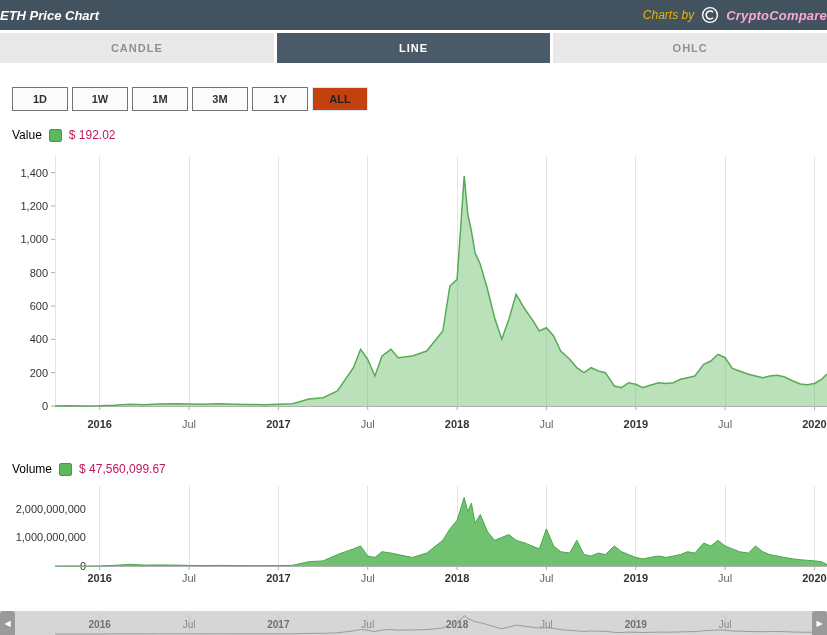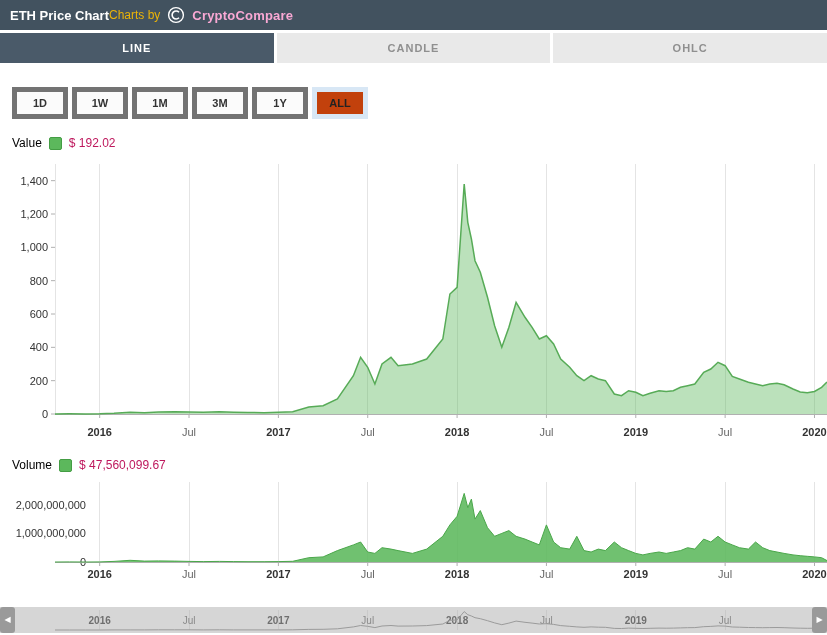--- a/index.html
+++ b/index.html
@@ -1,32 +1,32 @@
 <!DOCTYPE html>
 <html><head>
 <meta charset="utf-8">
 <style>
   * { margin:0; padding:0; box-sizing:border-box; }
   body { background:#fff; font-family:"Liberation Sans","DejaVu Sans",sans-serif; }
   .app { position:relative; width:827px; height:635px; background:#fff; overflow:hidden; }
 
-  .header { height:30px; background:#42525f; display:flex; align-items:center; padding:0 10px; }
+  .header { height:30px; background:#42525f; display:flex; align-items:center; justify-content:space-between; padding:0 0;font-style:italic; }
   .header .title { color:#fff; font-size:13px; font-weight:bold; }
   .brand { display:flex; align-items:center; gap:7px; }
   .brand .by { color:#eab308; font-size:12px; }
   .brand .name { color:#f9a8d4; font-size:13px; font-weight:bold; letter-spacing:.2px; }
 
   .tabs { display:flex; gap:3px; margin-top:3px; }
   .tab { flex:1; height:30px; display:flex; align-items:center; justify-content:center;
          font-size:11px; font-weight:bold; letter-spacing:1px; background:#e9e9e9; color:#8f8f8f; cursor:pointer; }
   .tab.active { background:#4a5a69; color:#fff; }
 
   .ranges { display:flex; gap:4px; margin:24px 0 0 12px; }
   .range-btn { padding:5px 0; width:56px; text-align:center; font-size:11px; font-weight:bold; color:#333;
-               background:#fbfbfb; border:5px solid #737373; cursor:pointer; }
+               background:#fbfbfb; border:1px solid #737373; cursor:pointer; }
   .range-btn.active { background:#c2410c; border-color:#d8e7f5; color:#222; }
 
   .legend-row { display:flex; align-items:center; gap:7px; margin:15px 0 0 12px; height:18px; }
   .legend-row .lbl { font-size:12px; font-weight:normal; color:#000; }
   .legend-swatch { width:13px; height:13px; background:#5cb85c; border:1px solid #449d44; border-radius:2px; }
   .legend-row .val { font-size:12px; color:#be185d; }
 
   svg.chart { display:block; }
   svg text { font-family:"Liberation Sans","DejaVu Sans",sans-serif; }
 
@@ -50,22 +50,22 @@
         <svg width="18" height="18" viewBox="0 0 18 18">
           <circle cx="9" cy="9" r="7.4" fill="none" stroke="#ffffff" stroke-width="1.4"></circle>
           <path d="M12 6.2 A4 4 0 1 0 12 11.8" fill="none" stroke="#ffffff" stroke-width="1.6"></path>
         </svg>
       </span>
       <span class="name">CryptoCompare</span>
     </div>
   </div>
 
   <div class="tabs">
+    <div class="tab">CANDLE</div>
     <div class="tab active">LINE</div>
-    <div class="tab">CANDLE</div>
     <div class="tab">OHLC</div>
   </div>
 
   <div class="ranges">
     <div class="range-btn">1D</div>
     <div class="range-btn">1W</div>
     <div class="range-btn">1M</div>
     <div class="range-btn">3M</div>
     <div class="range-btn">1Y</div>
     <div class="range-btn active">ALL</div>
@@ -120,21 +120,21 @@
       <line x1="51" x2="55" y1="95.33333333333334" y2="95.33333333333334" stroke="#b0b0b0"></line>
       <text x="48" y="66" text-anchor="end" font-size="11" fill="#333333">1,200</text>
       <line x1="51" x2="55" y1="62" y2="62" stroke="#b0b0b0"></line>
       <text x="48" y="32.66666666666666" text-anchor="end" font-size="11" fill="#333333">1,400</text>
       <line x1="51" x2="55" y1="28.666666666666657" y2="28.666666666666657" stroke="#b0b0b0"></line>
       <line x1="55" x2="827" y1="262" y2="262" stroke="#b0b0b0" shape-rendering="crispEdges"></line>
       <path d="M55.0,261.9L69.3,261.8L85.4,261.9L99.7,261.8L114.0,261.3L130.1,260.2L144.4,260.7L158.6,260.0L174.7,259.7L189.0,260.0L203.3,260.2L219.4,259.8L233.7,260.2L248.0,260.4L264.1,260.7L278.4,260.3L292.7,259.8L308.8,255.0L323.1,253.7L337.4,247.0L353.4,223.7L360.6,205.3L367.7,215.3L374.9,232.0L382.0,212.0L391.0,205.3L398.1,213.7L412.4,212.0L426.7,207.0L442.8,187.0L449.9,142.0L457.1,135.3L464.2,32.0L467.8,70.3L471.4,87.0L475.0,108.7L480.3,120.3L487.5,145.3L494.6,173.7L501.8,195.3L508.9,175.3L516.1,150.3L525.0,165.3L532.1,175.3L539.3,187.0L546.4,183.7L553.6,192.0L560.7,207.0L569.7,215.3L576.8,223.7L584.0,228.7L591.1,223.7L598.3,227.0L605.4,228.7L614.3,242.0L621.5,243.7L628.6,238.7L635.8,240.3L642.9,243.7L650.1,241.2L659.0,238.7L666.2,239.5L673.3,238.7L680.5,235.3L687.6,233.7L694.8,232.0L703.7,220.3L710.8,217.0L718.0,210.3L725.1,213.7L732.3,224.5L739.4,227.0L748.4,230.3L755.5,232.0L762.7,233.7L769.8,232.0L777.0,231.2L784.1,232.8L793.0,237.0L800.2,240.0L807.3,240.7L814.5,239.5L821.6,235.3L827.0,230.0L827.0,262.0L55.0,262.0Z" fill="#5cb85c" fill-opacity="0.42" stroke="none"></path>
       <path d="M55.0,261.9L69.3,261.8L85.4,261.9L99.7,261.8L114.0,261.3L130.1,260.2L144.4,260.7L158.6,260.0L174.7,259.7L189.0,260.0L203.3,260.2L219.4,259.8L233.7,260.2L248.0,260.4L264.1,260.7L278.4,260.3L292.7,259.8L308.8,255.0L323.1,253.7L337.4,247.0L353.4,223.7L360.6,205.3L367.7,215.3L374.9,232.0L382.0,212.0L391.0,205.3L398.1,213.7L412.4,212.0L426.7,207.0L442.8,187.0L449.9,142.0L457.1,135.3L464.2,32.0L467.8,70.3L471.4,87.0L475.0,108.7L480.3,120.3L487.5,145.3L494.6,173.7L501.8,195.3L508.9,175.3L516.1,150.3L525.0,165.3L532.1,175.3L539.3,187.0L546.4,183.7L553.6,192.0L560.7,207.0L569.7,215.3L576.8,223.7L584.0,228.7L591.1,223.7L598.3,227.0L605.4,228.7L614.3,242.0L621.5,243.7L628.6,238.7L635.8,240.3L642.9,243.7L650.1,241.2L659.0,238.7L666.2,239.5L673.3,238.7L680.5,235.3L687.6,233.7L694.8,232.0L703.7,220.3L710.8,217.0L718.0,210.3L725.1,213.7L732.3,224.5L739.4,227.0L748.4,230.3L755.5,232.0L762.7,233.7L769.8,232.0L777.0,231.2L784.1,232.8L793.0,237.0L800.2,240.0L807.3,240.7L814.5,239.5L821.6,235.3L827.0,230.0" fill="none" stroke="#57ab57" stroke-width="1.5"></path>
     </svg>
 
-  <div class="legend-row" style="margin-top:12px;align-items:center;">
+  <div class="legend-row" style="margin-top:24px;align-items:center;">
     <span class="lbl">Volume</span>
     <span class="legend-swatch"></span>
     <span class="val">$ 47,560,099.67</span>
   </div>
 
   <svg class="chart" width="827" height="112">
       <line x1="99.67592592592658" x2="99.67592592592658" y1="8" y2="88" stroke="#e4e4e4" shape-rendering="crispEdges"></line>
       <line x1="99.67592592592658" x2="99.67592592592658" y1="88" y2="92" stroke="#b0b0b0"></line>
       <text x="99.67592592592658" y="104" text-anchor="middle" font-size="11" font-weight="bold" fill="#333333">2016</text>
       <line x1="189.02777777777973" x2="189.02777777777973" y1="8" y2="88" stroke="#e4e4e4" shape-rendering="crispEdges"></line>

